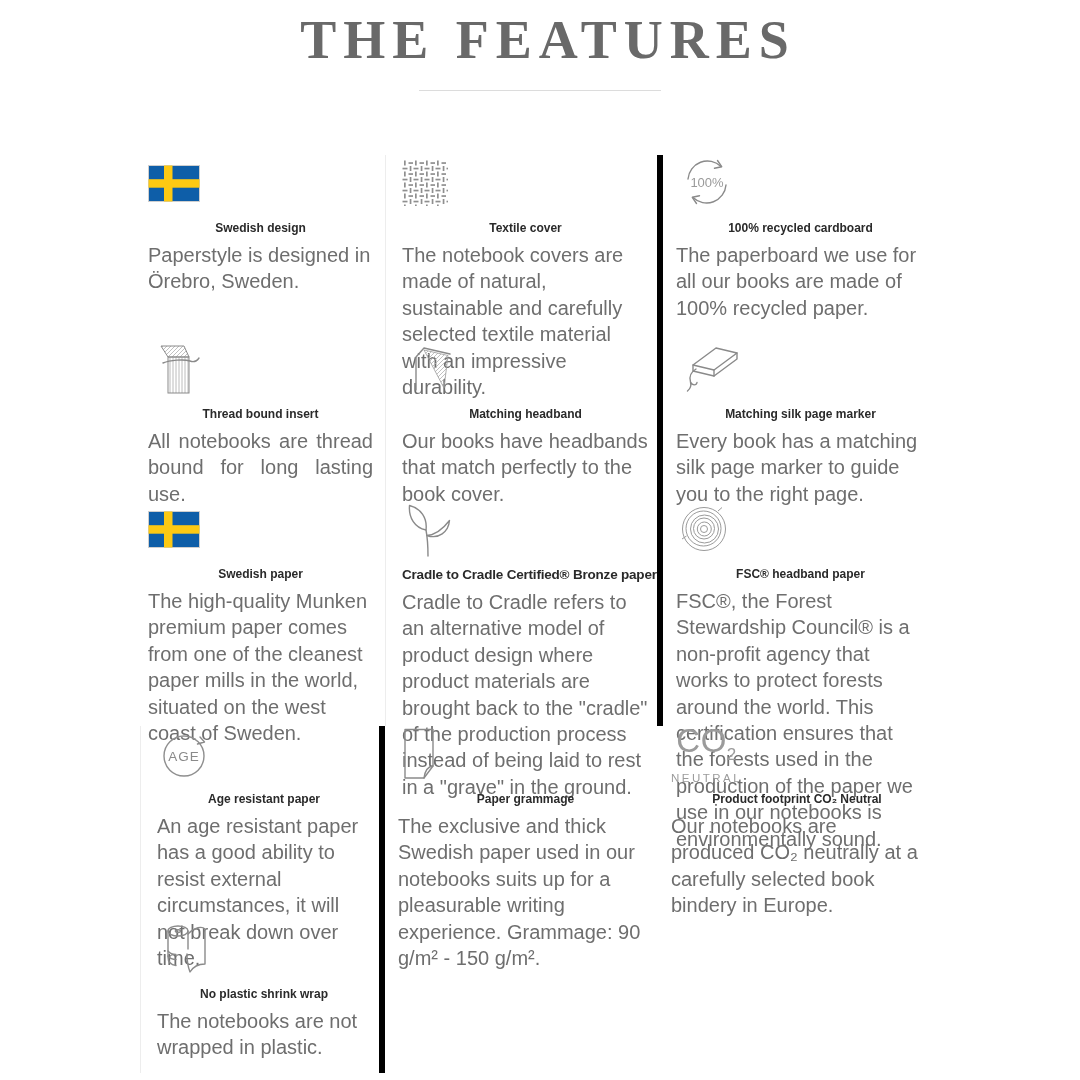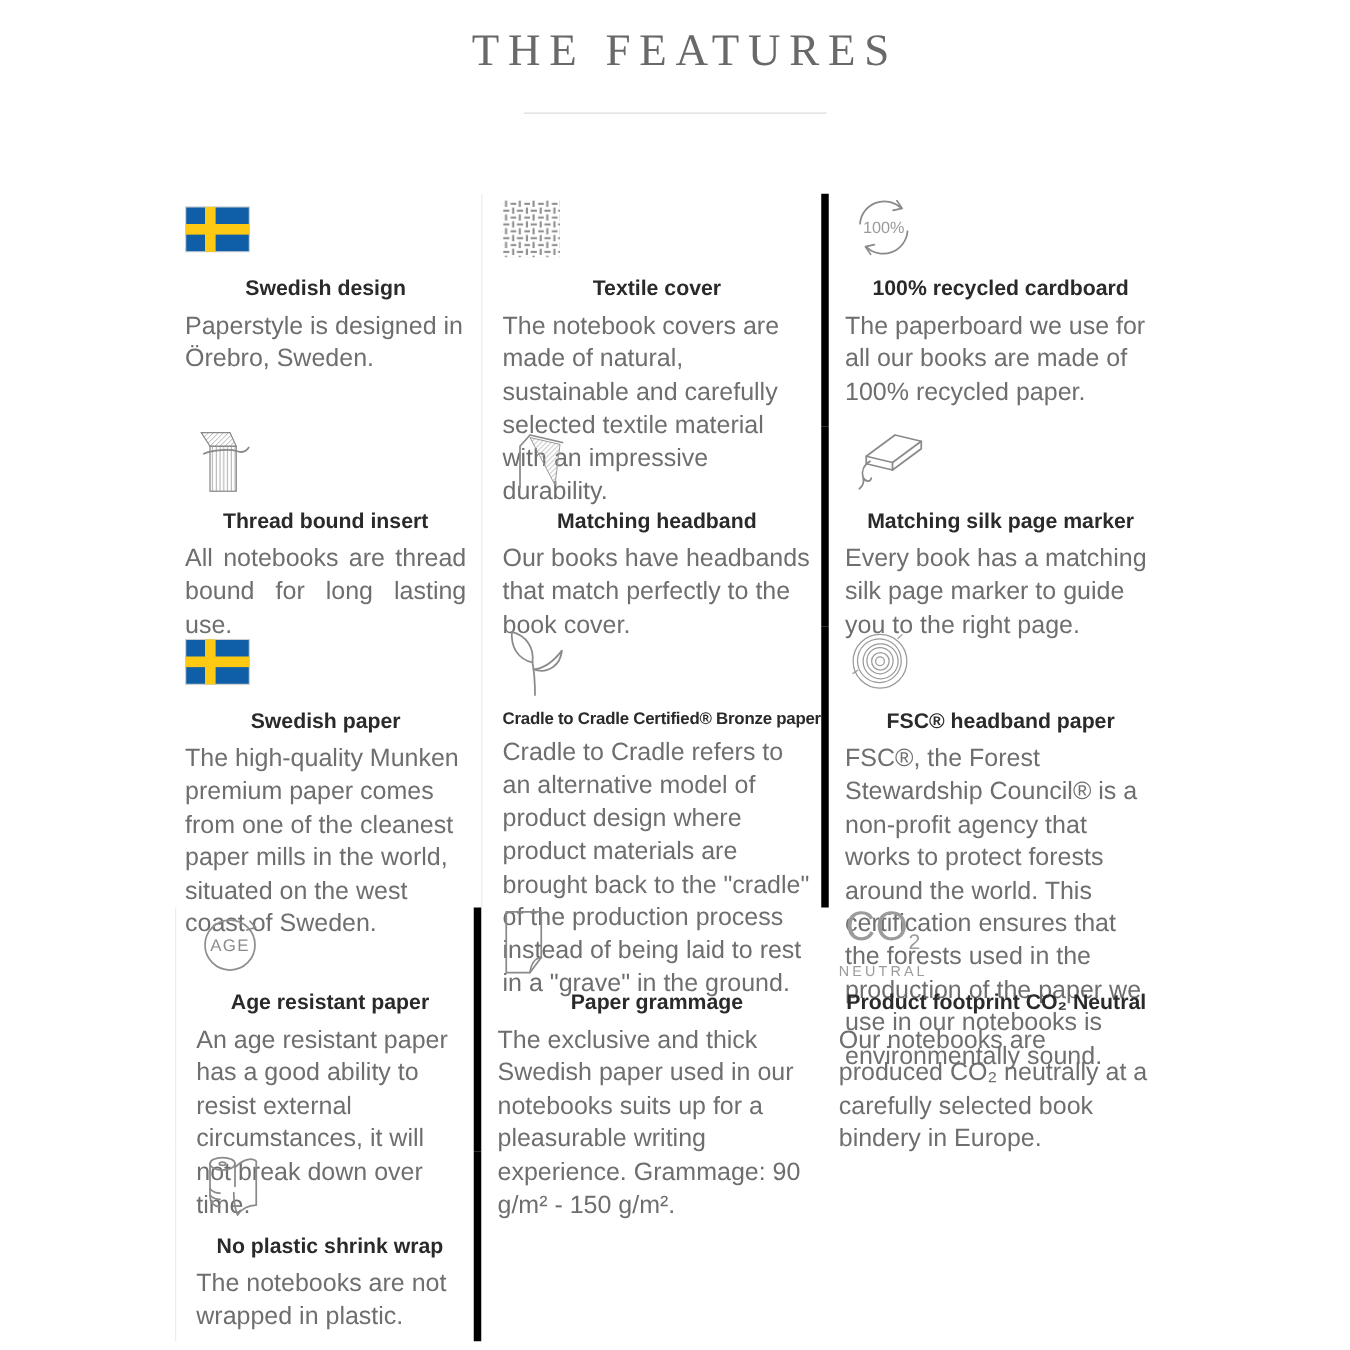--- a/index.html
+++ b/index.html
@@ -2,37 +2,37 @@
 <html><head>
 <meta charset="utf-8">
 <style>
   html,body{margin:0;padding:0;}
   body{
     width:1080px;height:1080px;overflow:hidden;background:#ffffff;
     font-family:"Liberation Sans",sans-serif;
   }
   .page-header{padding-top:18px;text-align:center;}
   .page-title{
-    margin:0;font-family:"Liberation Serif",serif;font-weight:normal;
-    font-size:36px;line-height:44px;letter-spacing:7px;color:#696969;padding-left:16px;
+    margin:0;font-family:"Liberation Serif",serif;font-weight:bold;
+    font-size:54px;line-height:44px;letter-spacing:7px;color:#696969;padding-left:16px;
   }
   .title-rule{
     width:242px;border:none;border-top:1px solid #dcdcdc;margin:28px auto 0 auto;
   }
   .features-grid{
     margin-left:140px;margin-top:64px;width:795px;
     display:grid;grid-template-columns:245px 278px 272px;
     grid-template-rows:186px 160px 225px 195px 152px;
   }
   .cell{box-sizing:border-box;padding:0 12px 0 8px;}
   .cell.c2{border-left:1px solid #ededed;border-right:6px solid #000000;padding:0 8px 0 16px;}
   .cell.c3{padding:0 10px 0 13px;}
   .icon-box{height:56px;display:flex;align-items:center;margin-bottom:10px;}
   .feat-title{
-    margin:0 0 7px 0;text-align:center;font-size:17px;font-weight:bold;
+    margin:0 0 7px 0;text-align:center;font-size:12px;font-weight:bold;
     color:#2a2a2a;white-space:nowrap;
   }
   .feat-title.t-small{font-size:13.5px;letter-spacing:-0.2px;}
   .feat-body{margin:0;font-size:20px;line-height:1.32;color:#6e6e6e;text-align:left;}
   .feat-body.justify{text-align:justify;}
   .ic{stroke:#8a8a8a;fill:none;stroke-width:1.4;stroke-linecap:round;stroke-linejoin:round;}
   .ic2{stroke:#9a9a9a;fill:none;stroke-width:1;}
   .ictxt{font-size:13px;fill:#9a9a9a;font-family:"Liberation Sans",sans-serif;}
   .ictxt2{font-size:13.5px;letter-spacing:1px;fill:#8a8a8a;font-family:"Liberation Sans",sans-serif;}
   .co2{display:flex;flex-direction:column;align-items:center;color:#9b9b9b;}

